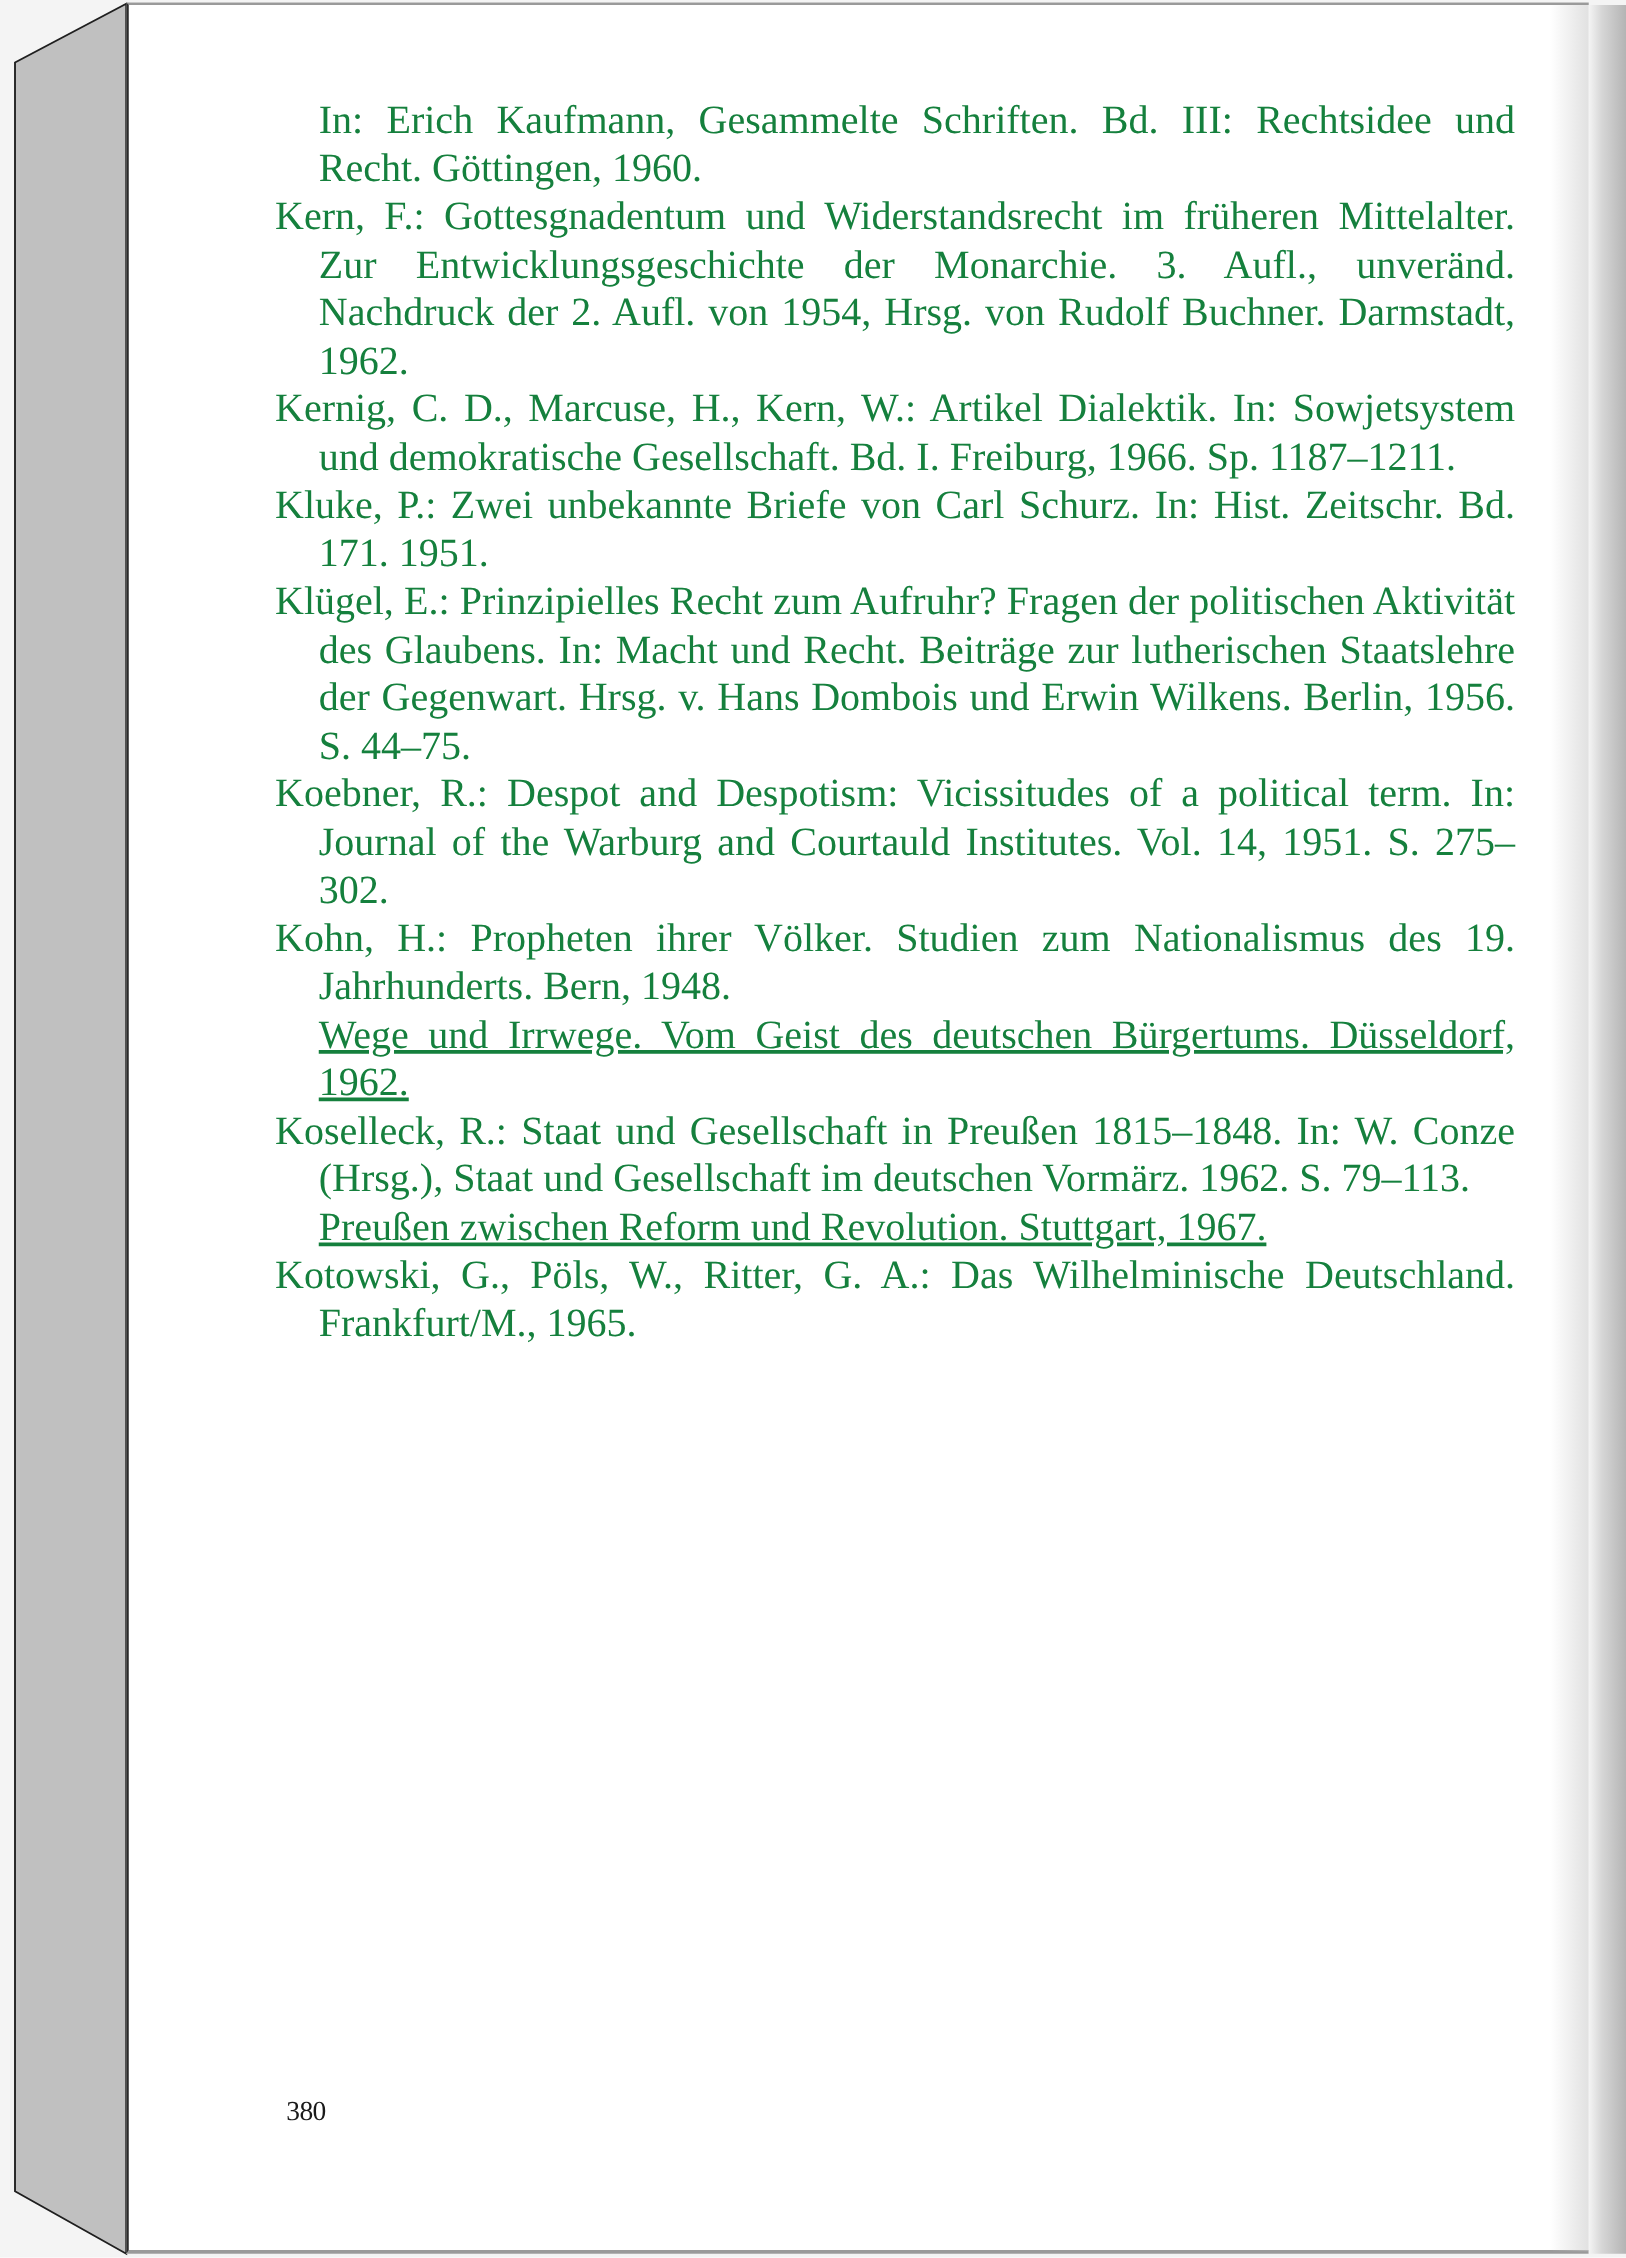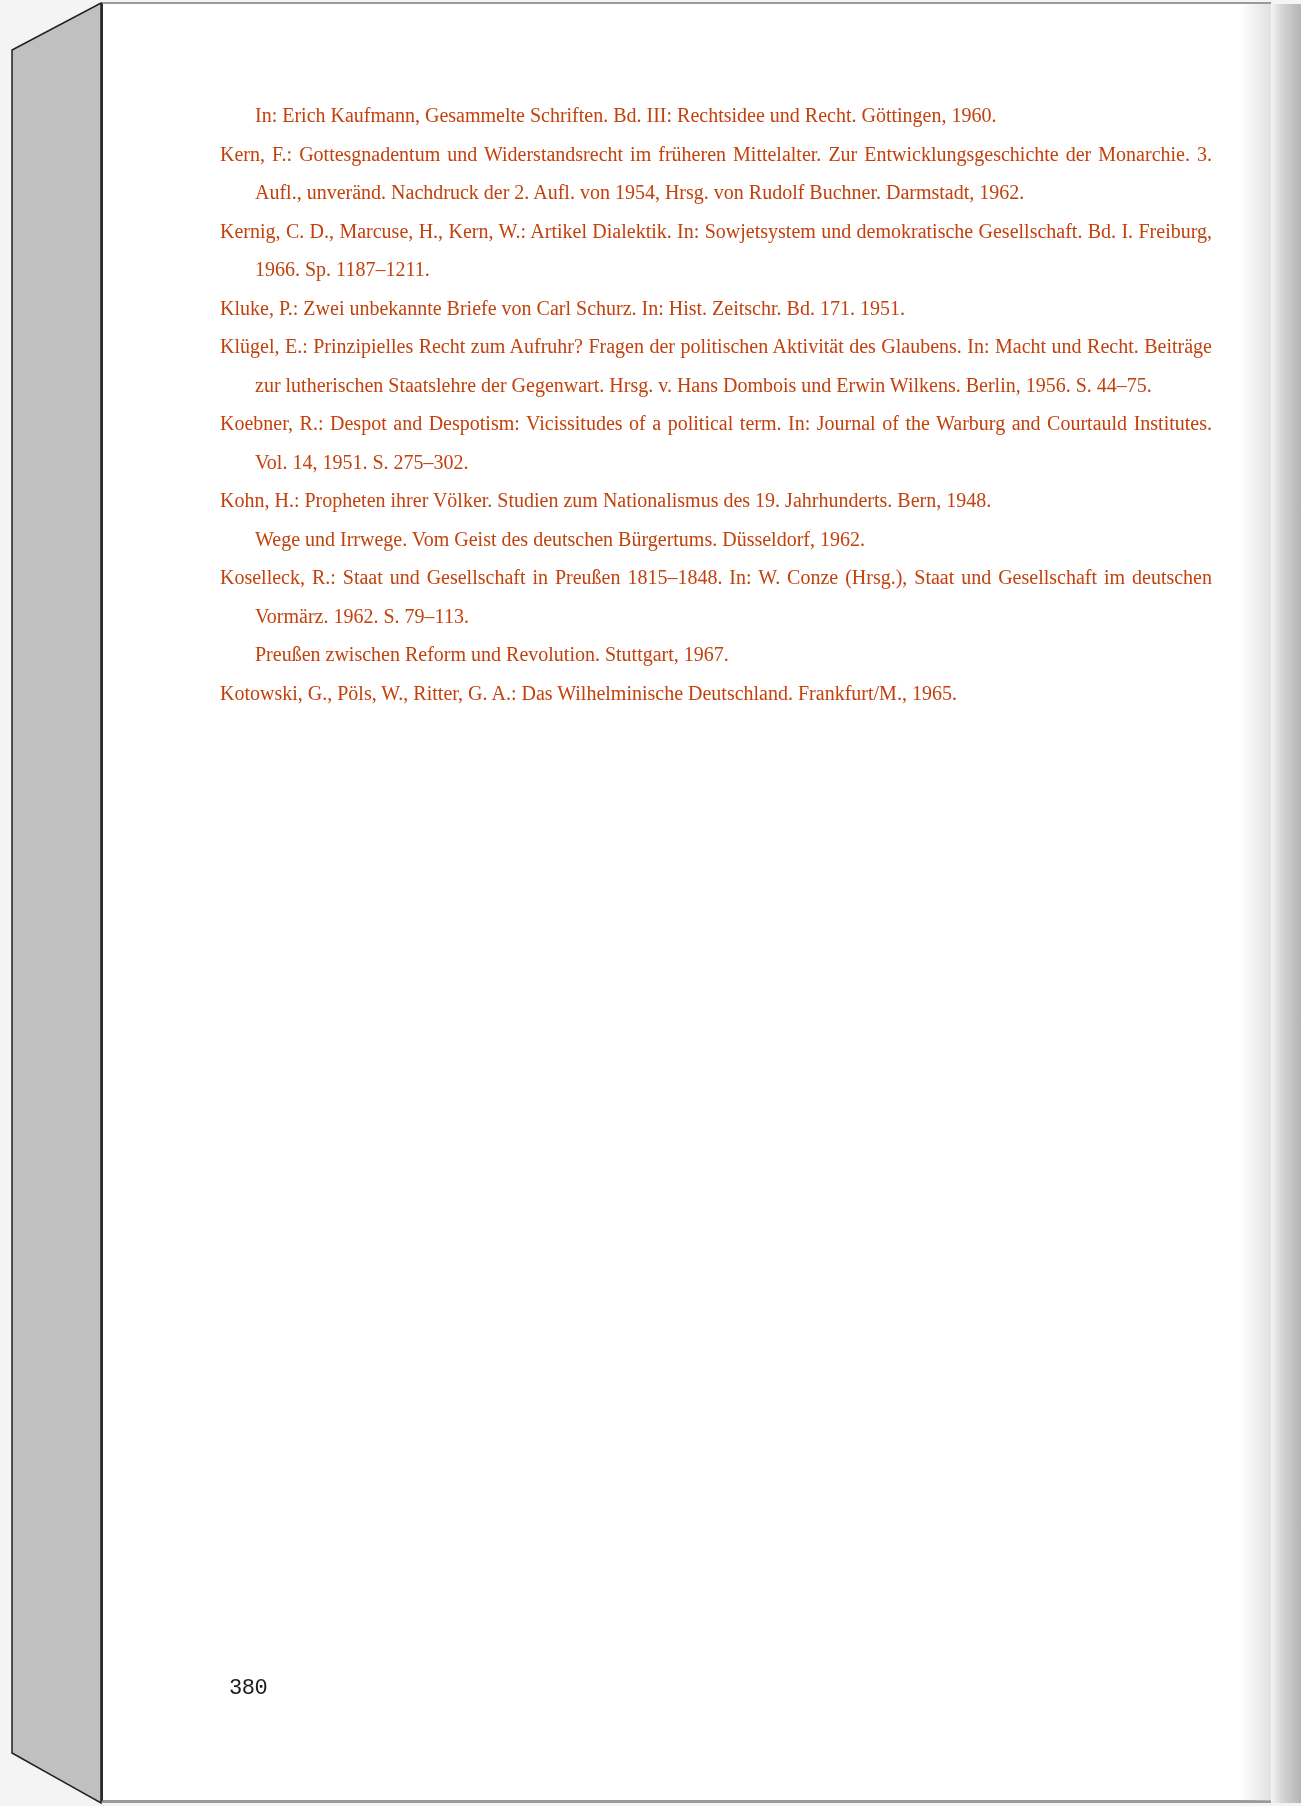--- a/index.html
+++ b/index.html
@@ -22,31 +22,31 @@
   }
   .page-edge {
     position: absolute; left: 1271px; top: 4px; width: 30px; height: 1799px;
     background: linear-gradient(to right, #f4f4f4 0%, #d6d6d6 35%, #b4b4b4 100%);
   }
   .page-edge-shade {
     position: absolute; left: 1240px; top: 4px; width: 31px; height: 1797px;
     background: linear-gradient(to right, rgba(255,255,255,0) 0%, rgba(200,200,200,0.55) 100%);
   }
   .text-block {
-    position: absolute; left: 220px; top: 96px; width: 992px;
-    color: #c2410c; font-size: 20px; line-height: 38.5px;
+    position: absolute; left: 220px; top: 76px; width: 992px;
+    color: #15803d; font-size: 32px; line-height: 38.5px;
   }
   .entry {
     padding-left: 35px; text-indent: -35px; text-align: justify;
   }
   .entry.continuation { padding-left: 35px; text-indent: 0; }
-  .entry.sub { padding-left: 35px; text-indent: 0; }
+  .entry.sub { padding-left: 35px; text-indent: 0; text-decoration: underline; }
   .page-number {
     position: absolute; left: 229px; top: 1676px;
-    font-family: Liberation Mono, monospace;
+    font-family: Liberation Serif, serif;
     font-size: 22px; color: #1a1a1a; letter-spacing: -0.5px;
   }
 </style>
 </head>
 <body>
 
 <div class="book-spine">
   <svg width="104" height="1806" viewBox="0 0 104 1806">
     <polygon points="101,3 101,1803 12,1753 12,50" fill="#c0c0c0" stroke="#1f1f1f" stroke-width="1.5"></polygon>
   </svg>

